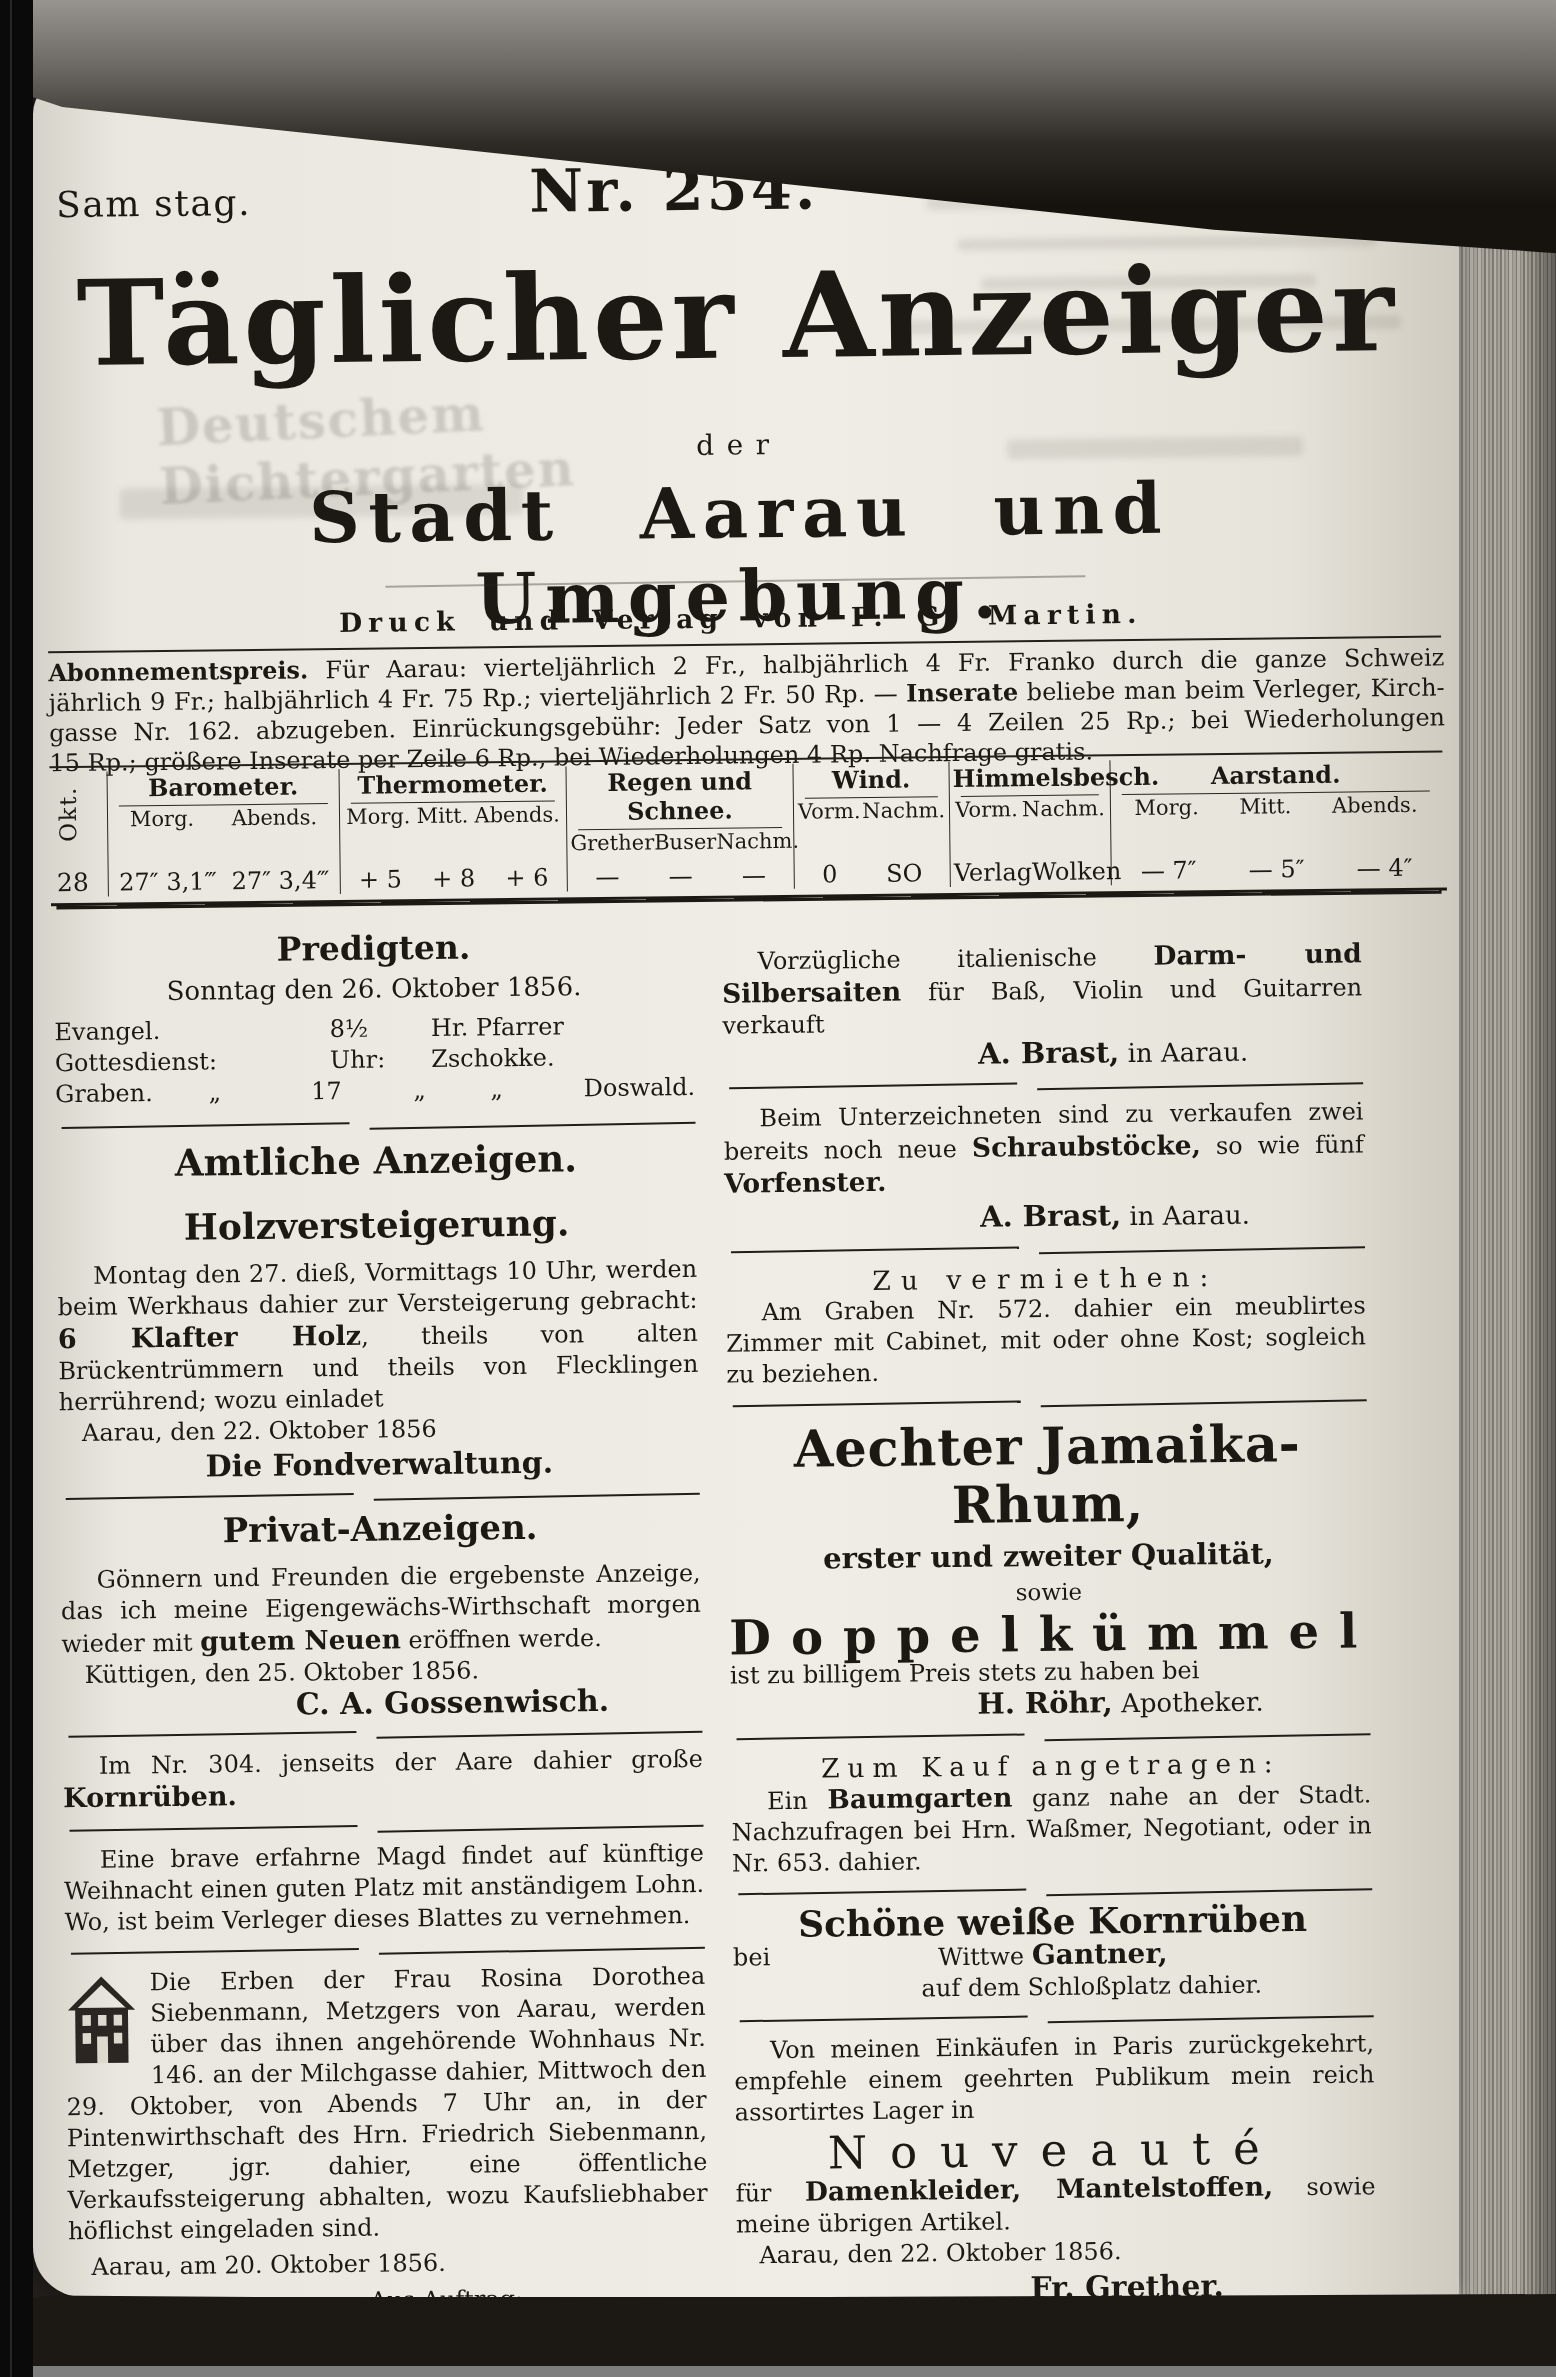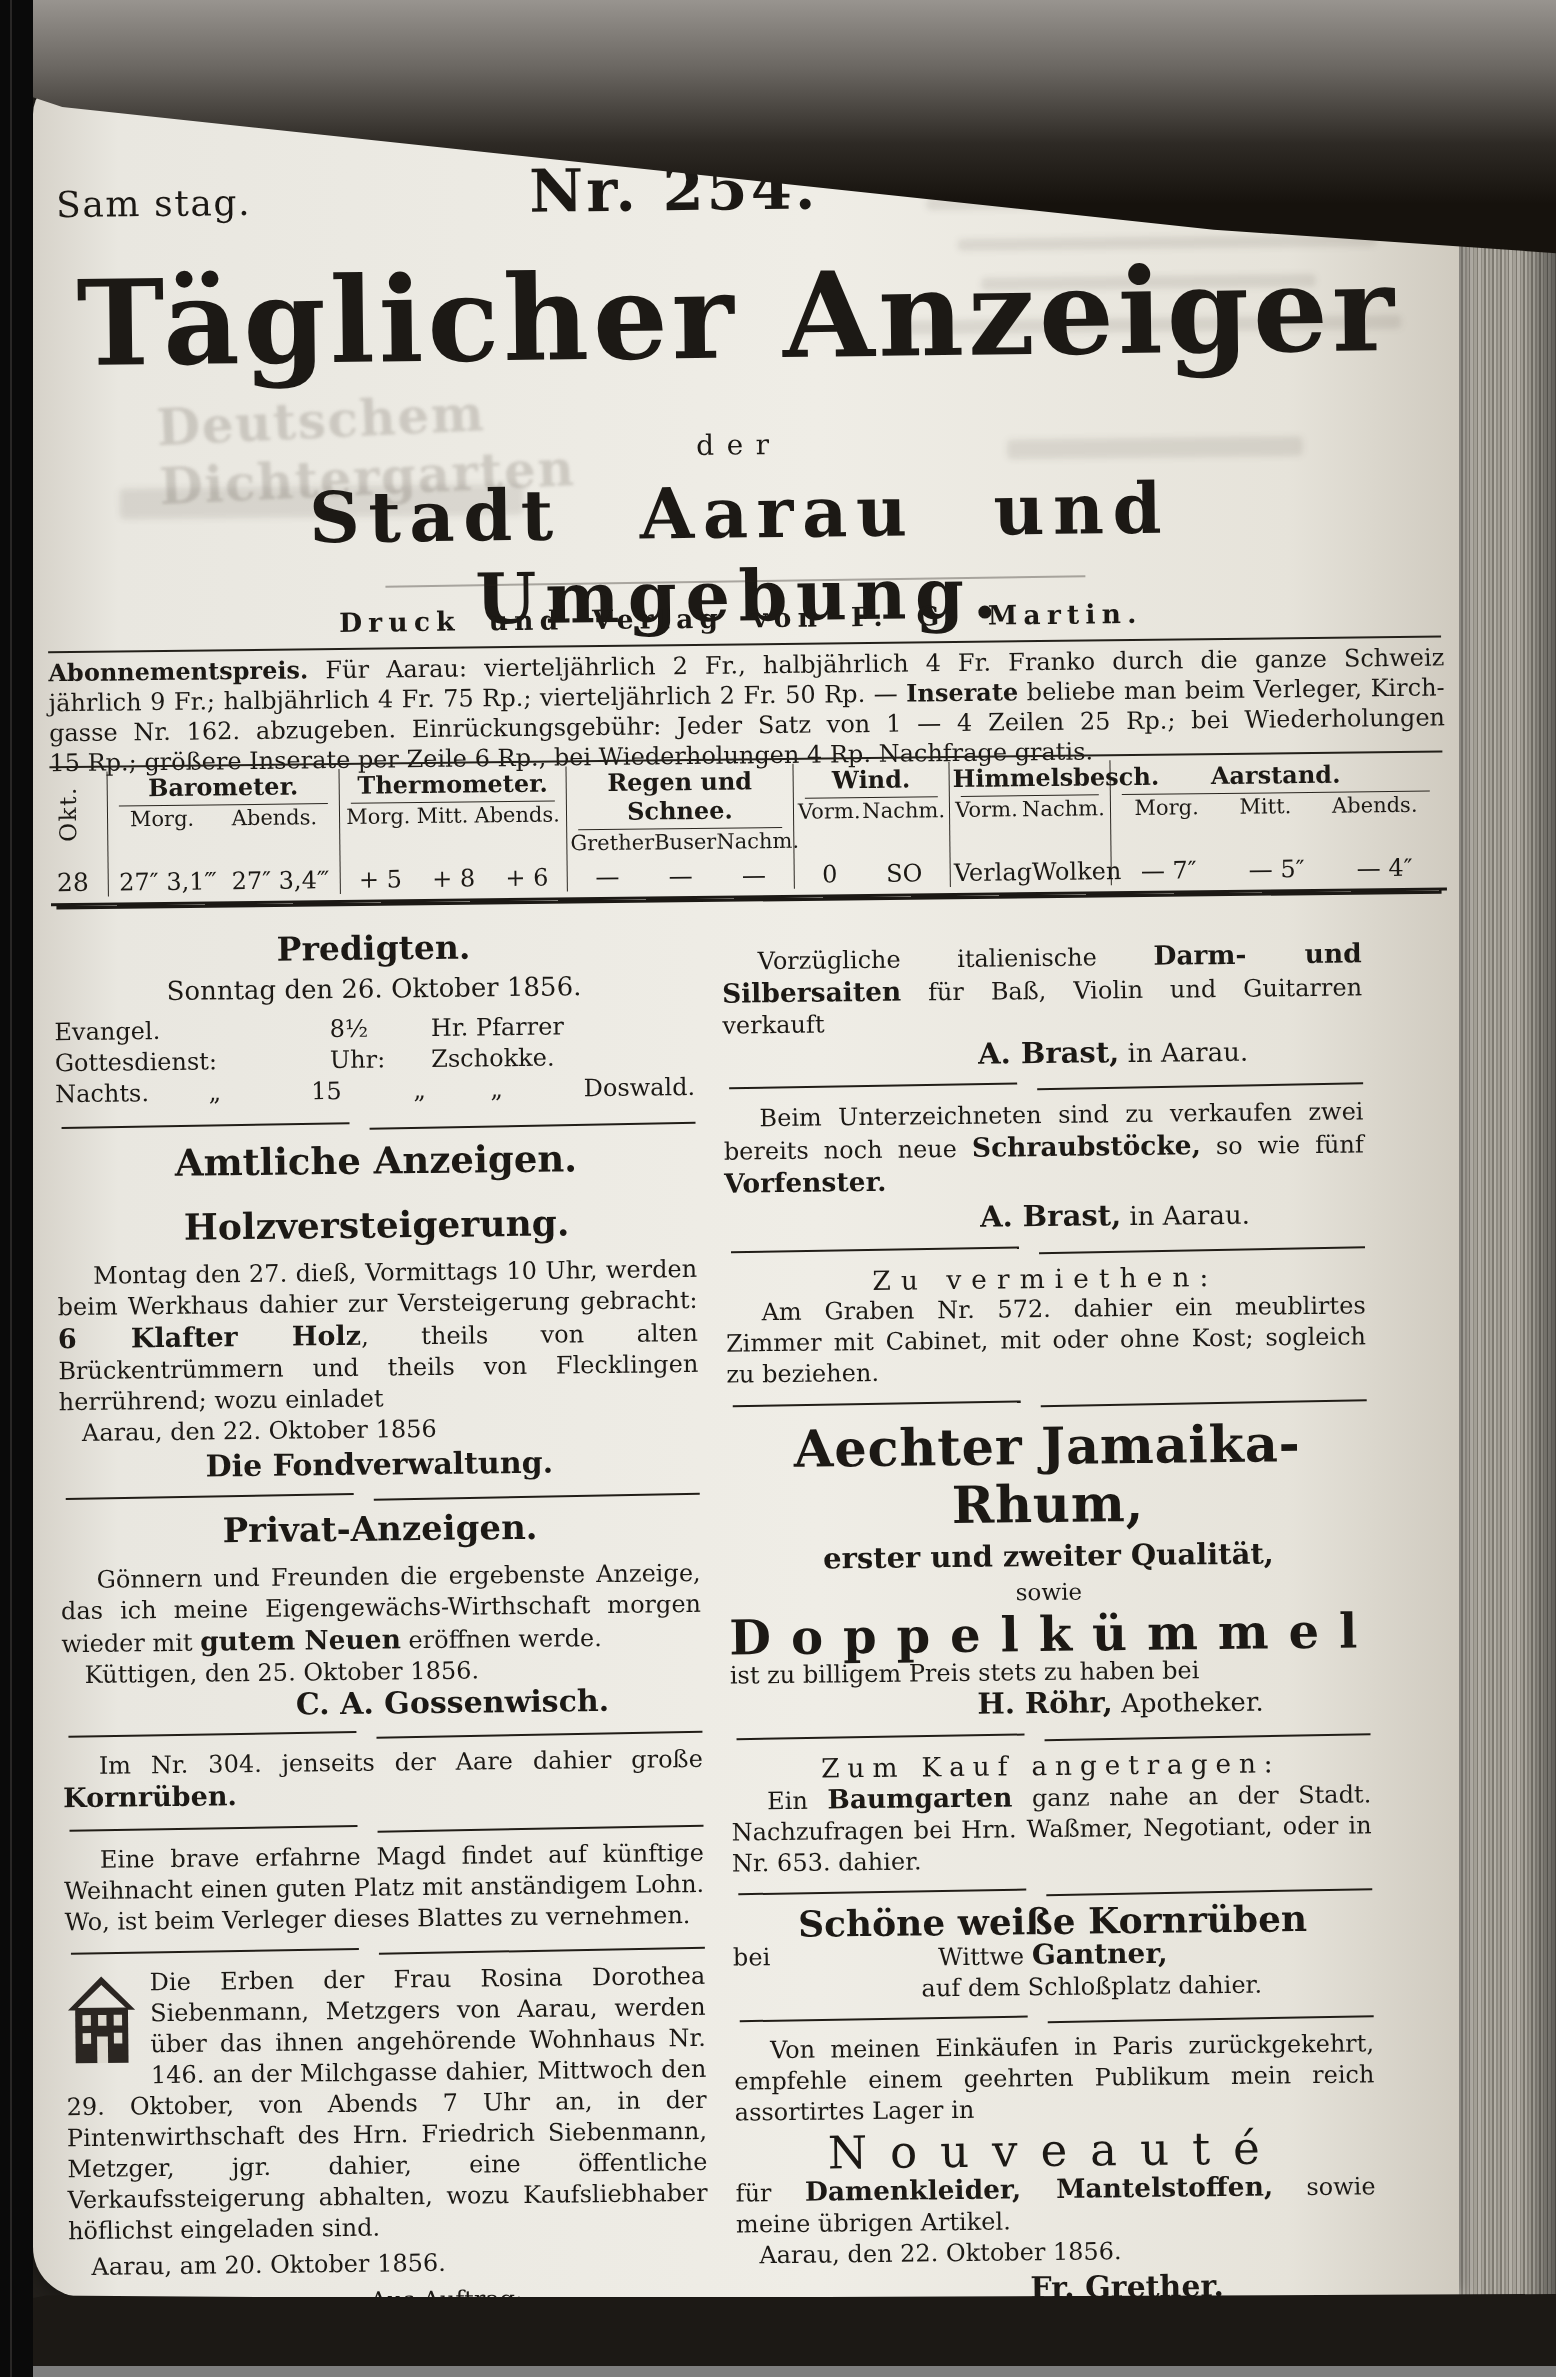--- a/index.html
+++ b/index.html
@@ -231,23 +231,23 @@
       <div class="col col-left">
 
         <div class="h-md">Predigten.</div>
         <div class="ctr" style="font-size:26px;margin-top:6.2px;">Sonntag den 26. Oktober 1856.</div>
         <div class="flexrow" style="margin-top:9.3px;">
           <span>Evangel. Gottesdienst:</span>
           <span>8½ Uhr:</span>
           <span>Hr. Pfarrer Zschokke.</span>
         </div>
         <div class="pred-row">
-          <span style="left:0;">Nachts.</span>
+          <span style="left:0;">Graben.</span>
           <span style="left:24%;">„</span>
-          <span style="left:40%;">15</span>
+          <span style="left:40%;">17</span>
           <span style="left:56%;">„</span>
           <span style="left:68%;">„</span>
           <span style="right:0;">Doswald.</span>
         </div>
         <div class="rule"></div>
 
         <div class="h-lg">Amtliche Anzeigen.</div>
         <div class="h-lg" style="font-size:36px;margin-top:20px;">Holzversteigerung.</div>
         <p class="ind" style="margin-top:11px;"><span>Montag den 27. dieß, Vormittags 10 Uhr, werden beim Werkhaus dahier zur Versteigerung gebracht: </span><span class="b" style="font-size:27px;">6 Klafter Holz</span><span>, theils von alten Brückentrümmern und theils von Flecklingen herrührend; wozu einladet</span></p>
         <div class="datel">Aarau, den 22. Oktober 1856</div>

